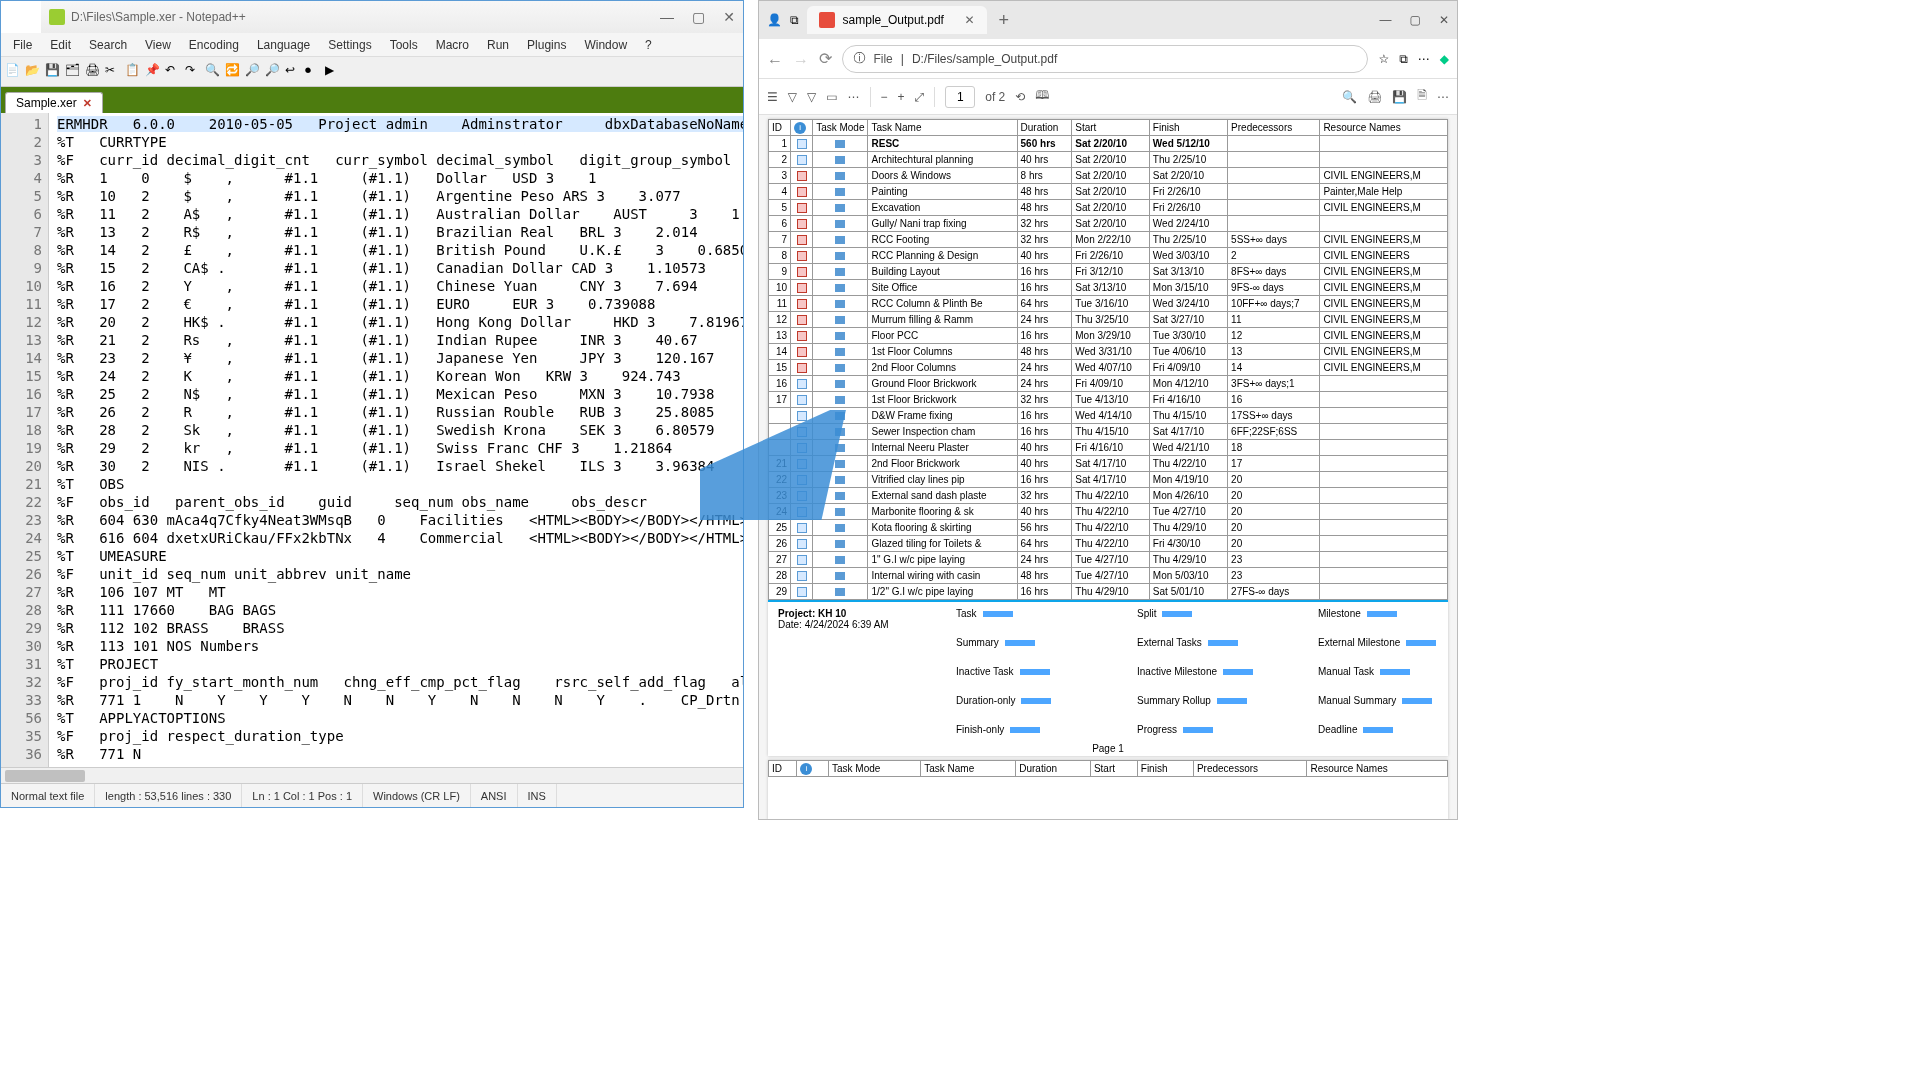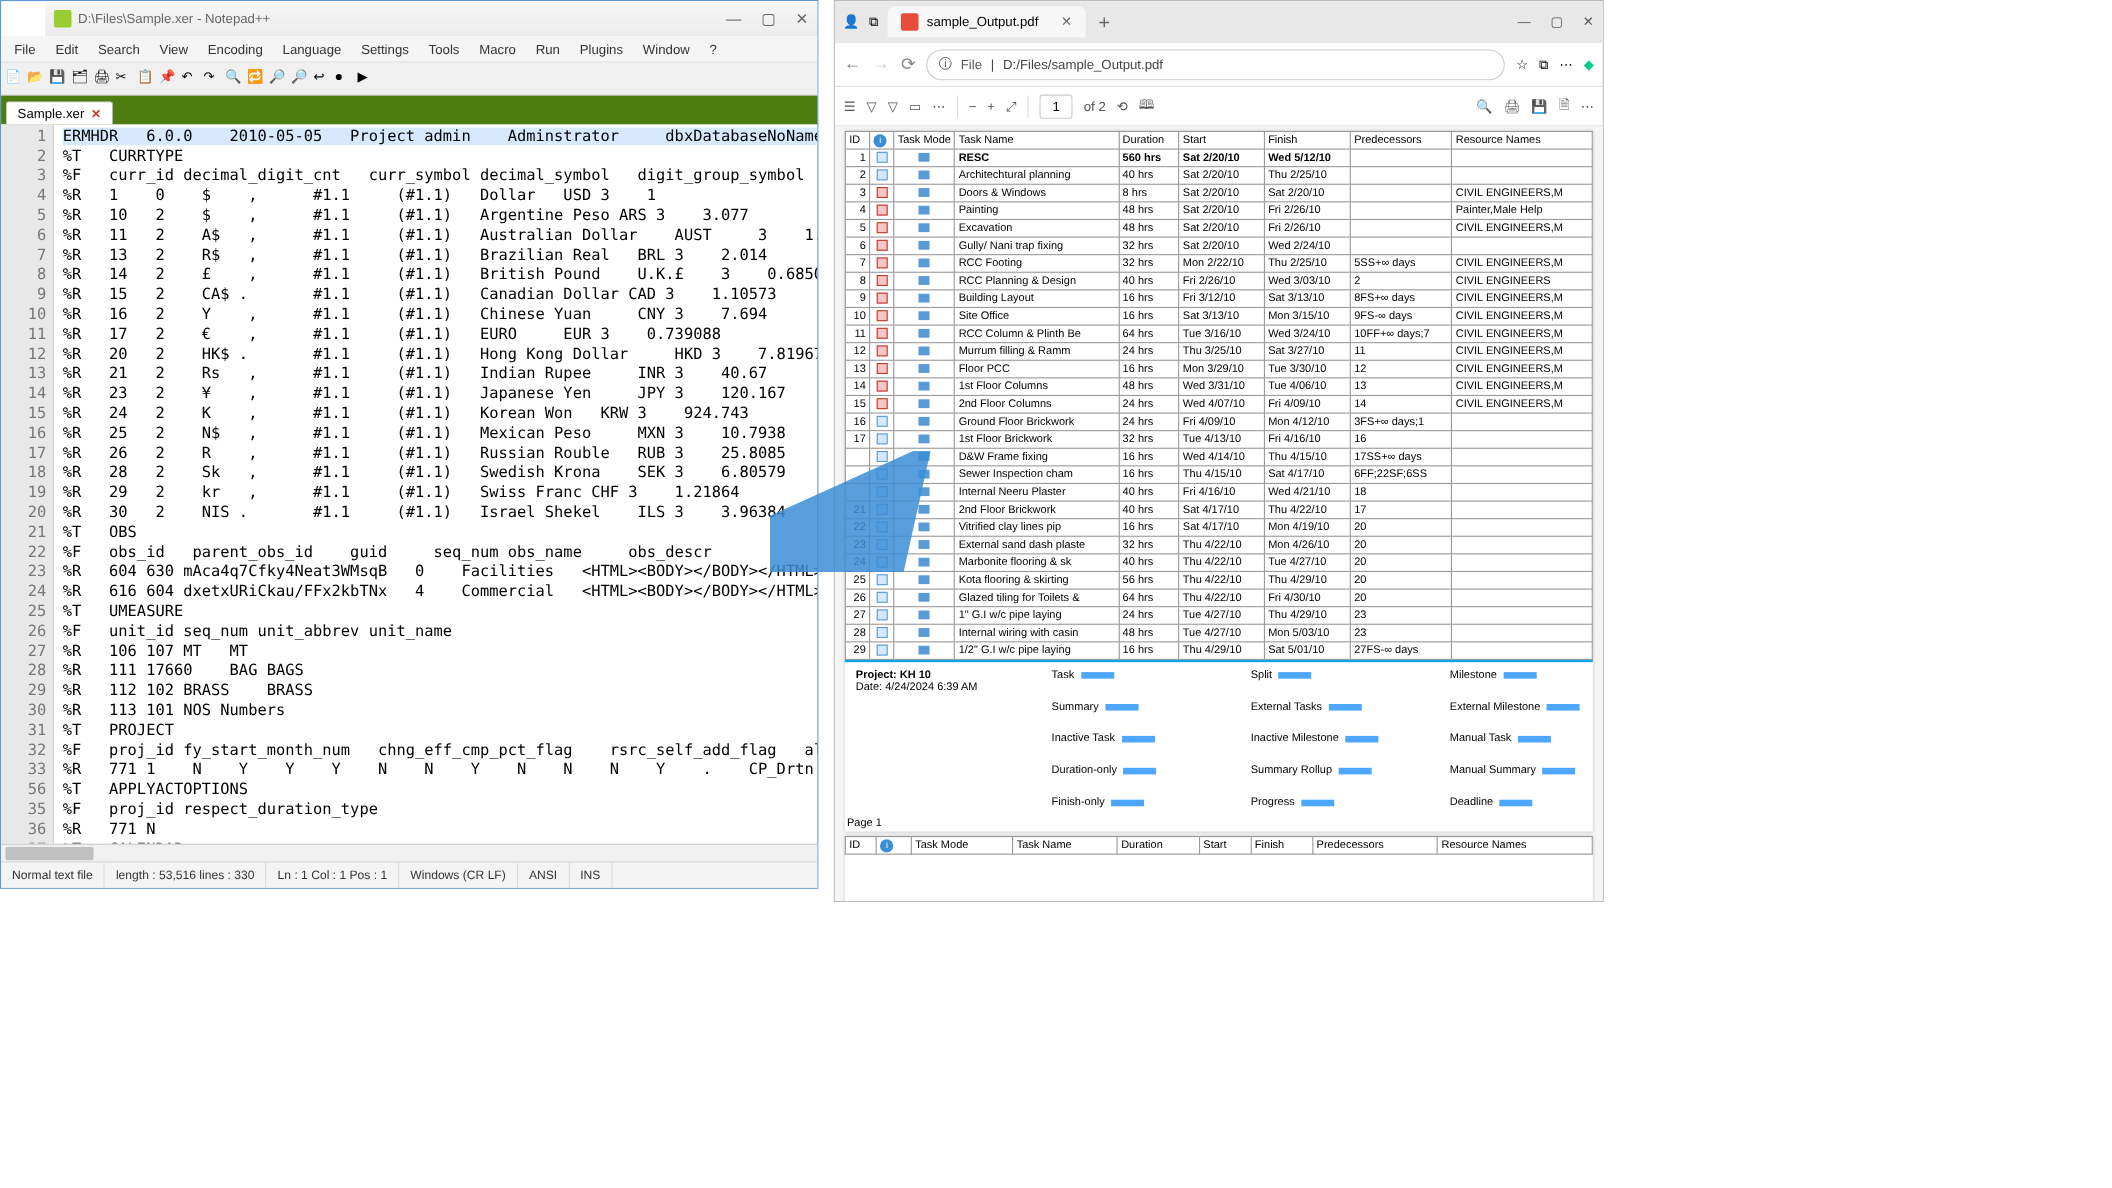--- a/index.html
+++ b/index.html
@@ -45,21 +45,21 @@
 .ptable th { font-weight: normal; background: #fff; }
 .ptable .col-info, .ptable .col-ind { text-align: center; width: 22px; }
 .indicator { display:inline-block; width:10px; height:10px; background:#d6e9ff; border:1px solid #5b9bd5; vertical-align:middle; }
 .indicator.red { background:#f7c6c6; border-color:#c0392b; }
 .task-icon { display:inline-block; width:10px; height:8px; background:#5b9bd5; vertical-align:middle; }
 .legend { display: flex; flex-wrap: wrap; padding: 6px 10px; gap: 4px 18px; border-top: 2px solid #0ea5e9; font-size: 10px; }
 .legend .proj { width: 160px; }
 .legend-row { display:flex; gap:18px; flex-wrap:wrap; flex:1;justify-content:space-between; }
 .legend-item { display:flex; align-items:center; gap:6px; min-width:120px; }
 .leg-swatch { width:30px; height:6px; background:#4da6ff; }
-.page-num { padding:2px; font-size:10px; }
+.page-num { text-align:center; padding:2px; font-size:10px; }
 .arrow { position:absolute; left:700px; top:410px; width:150px; height:110px; pointer-events:none; z-index:50; }
 </style>
 </head>
 <body>
 
 <div class="left-app">
   <div class="titlebar">
     <span class="icon"></span>
     <span>D:\Files\Sample.xer - Notepad++</span>
     <span class="wincontrols">

